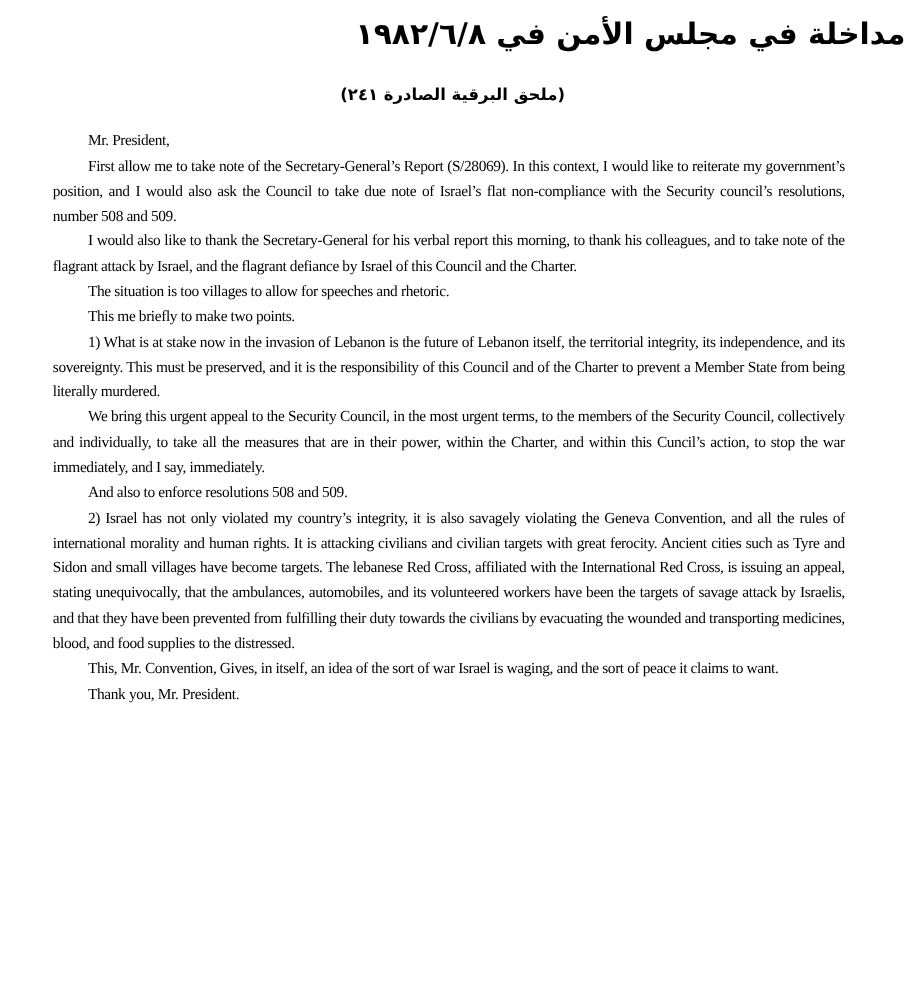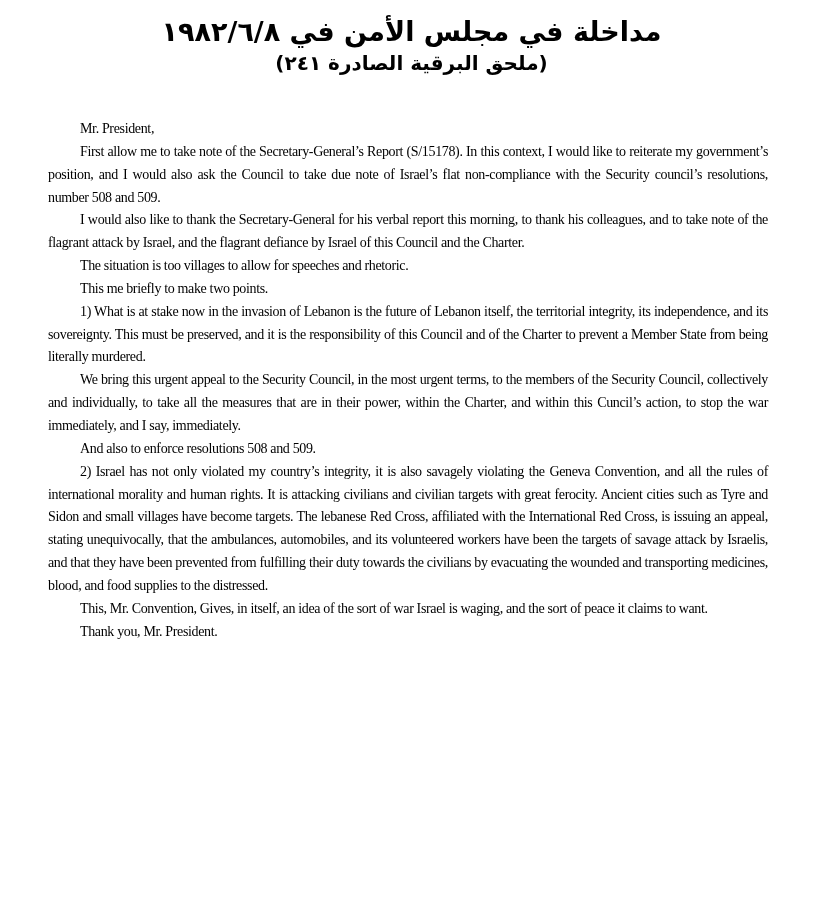--- a/index.html
+++ b/index.html
@@ -22,26 +22,27 @@
       text-align: center;
     }
     .title {
       top: 12px;
       font-family: "DejaVu Sans", "Liberation Sans", sans-serif;
       font-weight: bold;
       font-size: 27px;
       line-height: 40px;
       direction: rtl;
       unicode-bidi: embed;
+      text-align: right;
     }
     .subtitle {
-      top: 50px;
+      top: 73px;
       font-family: "DejaVu Sans", "Liberation Sans", sans-serif;
       font-weight: bold;
-      font-size: 20px;
+      font-size: 15px;
       line-height: 26px;
       direction: rtl;
       unicode-bidi: embed;
     }
     .body-text {
       position: absolute;
       left: 48px;
       top: 118px;
       width: 720px;
       font-size: 14px;
@@ -57,21 +58,21 @@
     }
   </style>
 </head>
 <body>
 
 <div class="header title">مداخلة في مجلس الأمن في ١٩٨٢/٦/٨</div>
 <div class="header subtitle">(ملحق البرقية الصادرة ٢٤١)</div>
 
 <div class="body-text">
   <p class="para">Mr. President,</p>
-  <p class="para">First allow me to take note of the Secretary-General’s Report (S/15178). In this context, I would like to reiterate my government’s position, and I would also ask the Council to take due note of Israel’s flat non-compliance with the Security council’s resolutions, number 508 and 509.</p>
+  <p class="para">First allow me to take note of the Secretary-General’s Report (S/28069). In this context, I would like to reiterate my government’s position, and I would also ask the Council to take due note of Israel’s flat non-compliance with the Security council’s resolutions, number 508 and 509.</p>
   <p class="para">I would also like to thank the Secretary-General for his verbal report this morning, to thank his colleagues, and to take note of the flagrant attack by Israel, and the flagrant defiance by Israel of this Council and the Charter.</p>
   <p class="para">The situation is too villages to allow for speeches and rhetoric.</p>
   <p class="para">This me briefly to make two points.</p>
   <p class="para">1) What is at stake now in the invasion of Lebanon is the future of Lebanon itself, the territorial integrity, its independence, and its sovereignty. This must be preserved, and it is the responsibility of this Council and of the Charter to prevent a Member State from being literally murdered.</p>
   <p class="para">We bring this urgent appeal to the Security Council, in the most urgent terms, to the members of the Security Council, collectively and individually, to take all the measures that are in their power, within the Charter, and within this Cuncil’s action, to stop the war immediately, and I say, immediately.</p>
   <p class="para">And also to enforce resolutions 508 and 509.</p>
   <p class="para">2) Israel has not only violated my country’s integrity, it is also savagely violating the Geneva Convention, and all the rules of international morality and human rights. It is attacking civilians and civilian targets with great ferocity. Ancient cities such as Tyre and Sidon and small villages have become targets. The lebanese Red Cross, affiliated with the International Red Cross, is issuing an appeal, stating unequivocally, that the ambulances, automobiles, and its volunteered workers have been the targets of savage attack by Israelis, and that they have been prevented from fulfilling their duty towards the civilians by evacuating the wounded and transporting medicines, blood, and food supplies to the distressed.</p>
   <p class="para">This, Mr. Convention, Gives, in itself, an idea of the sort of war Israel is waging, and the sort of peace it claims to want.</p>
   <p class="para">Thank you, Mr. President.</p>
 </div>

